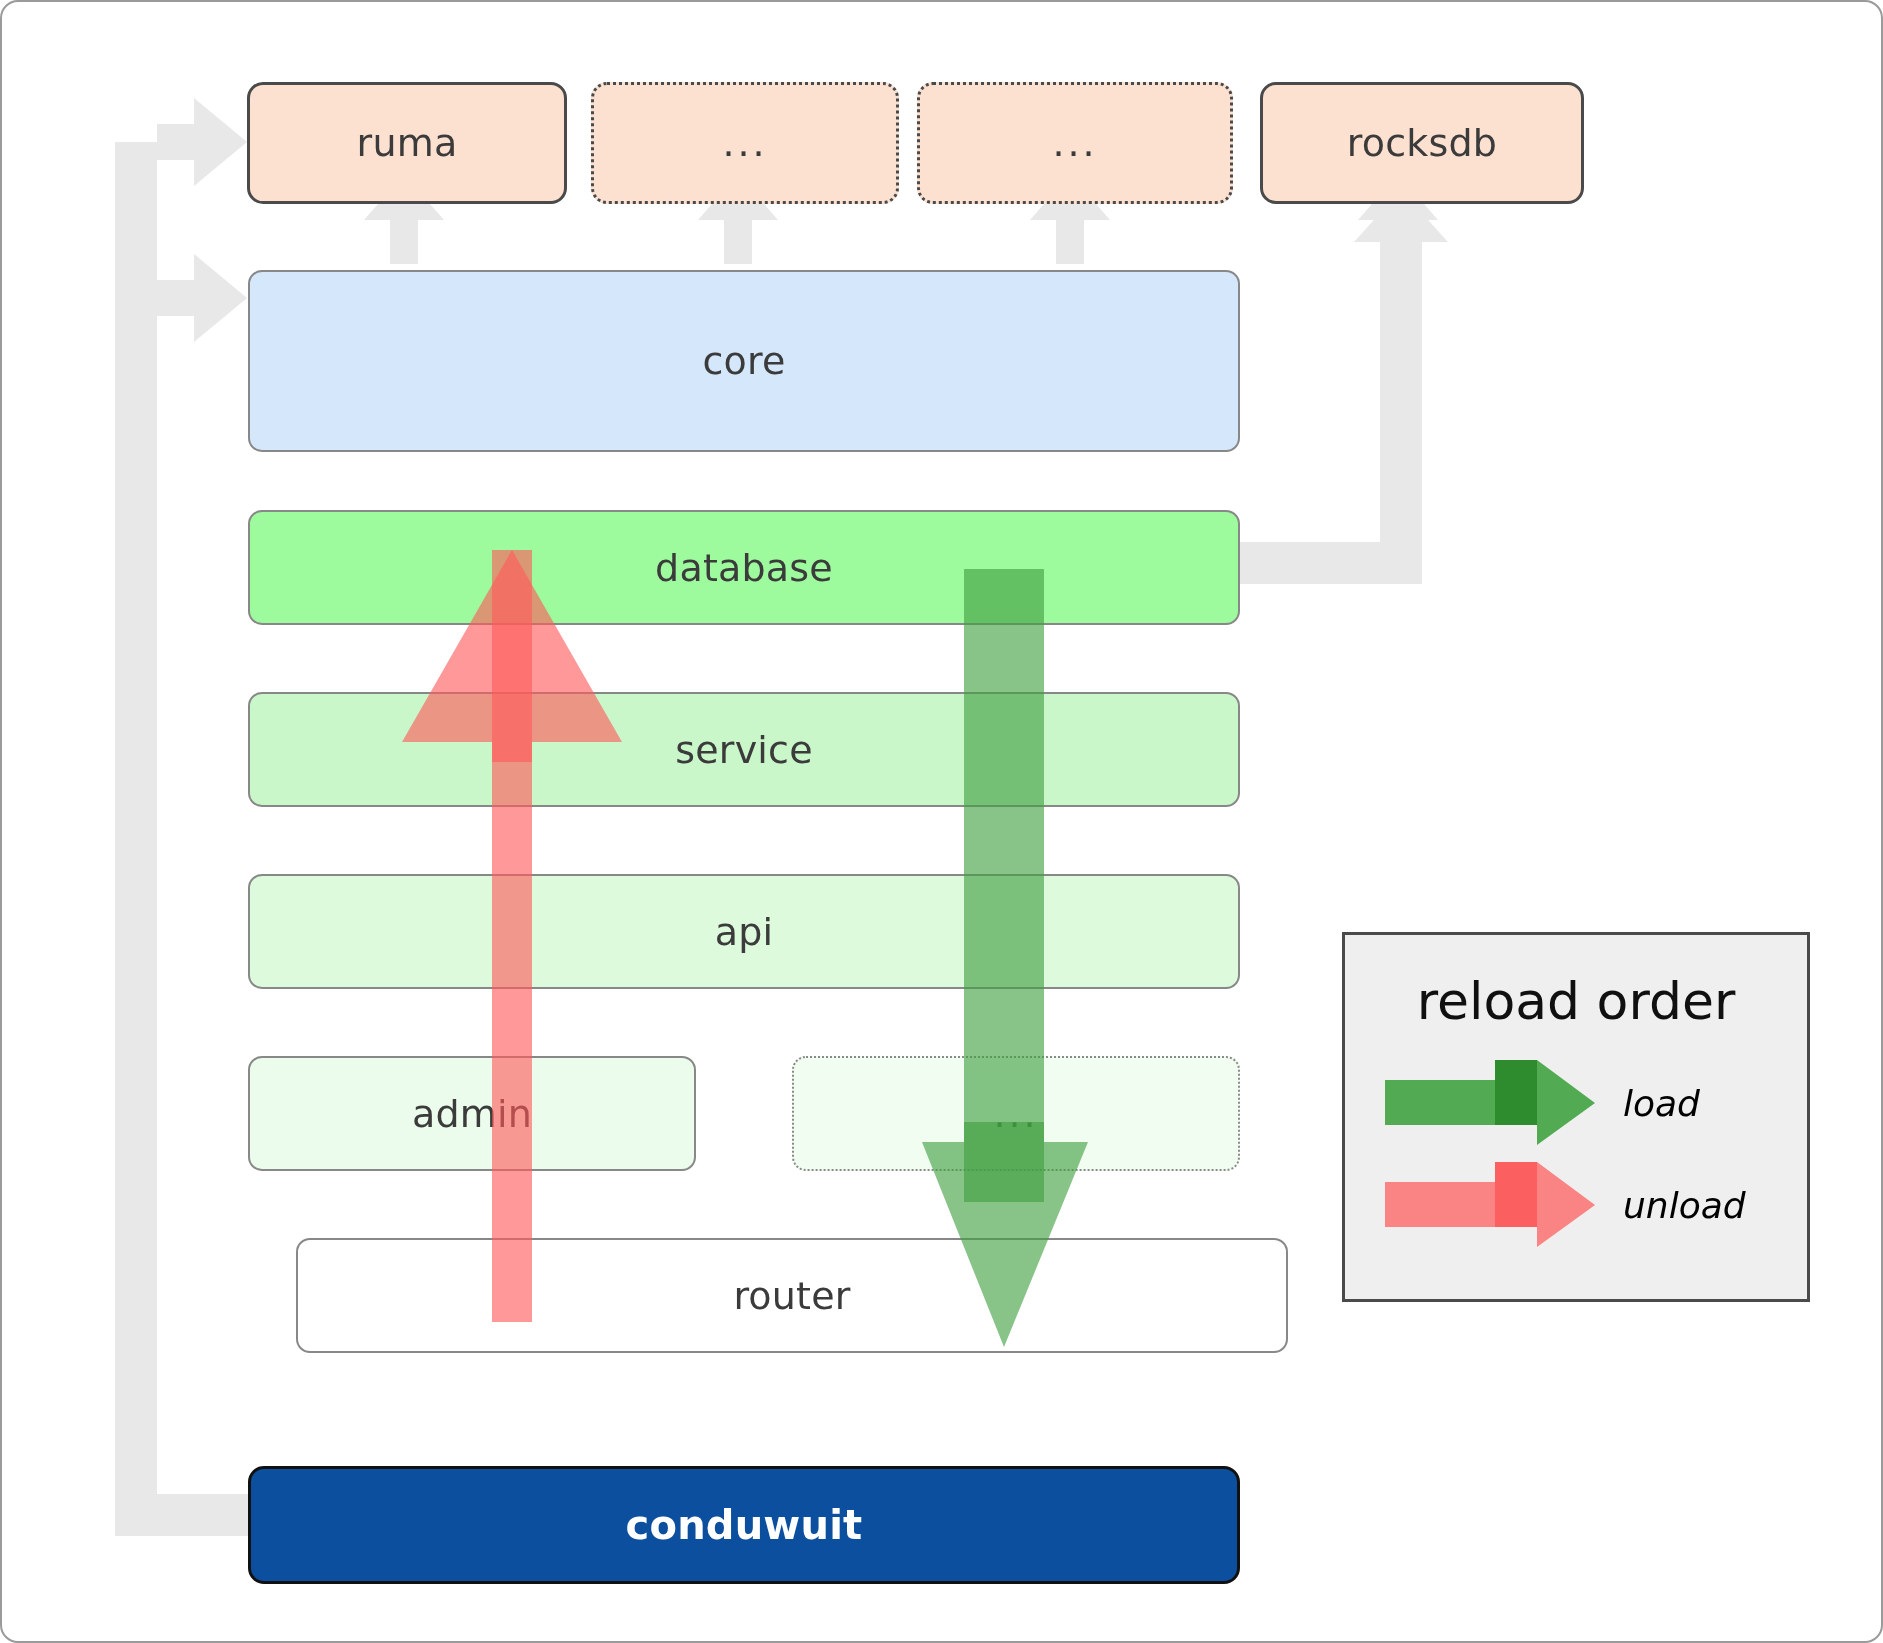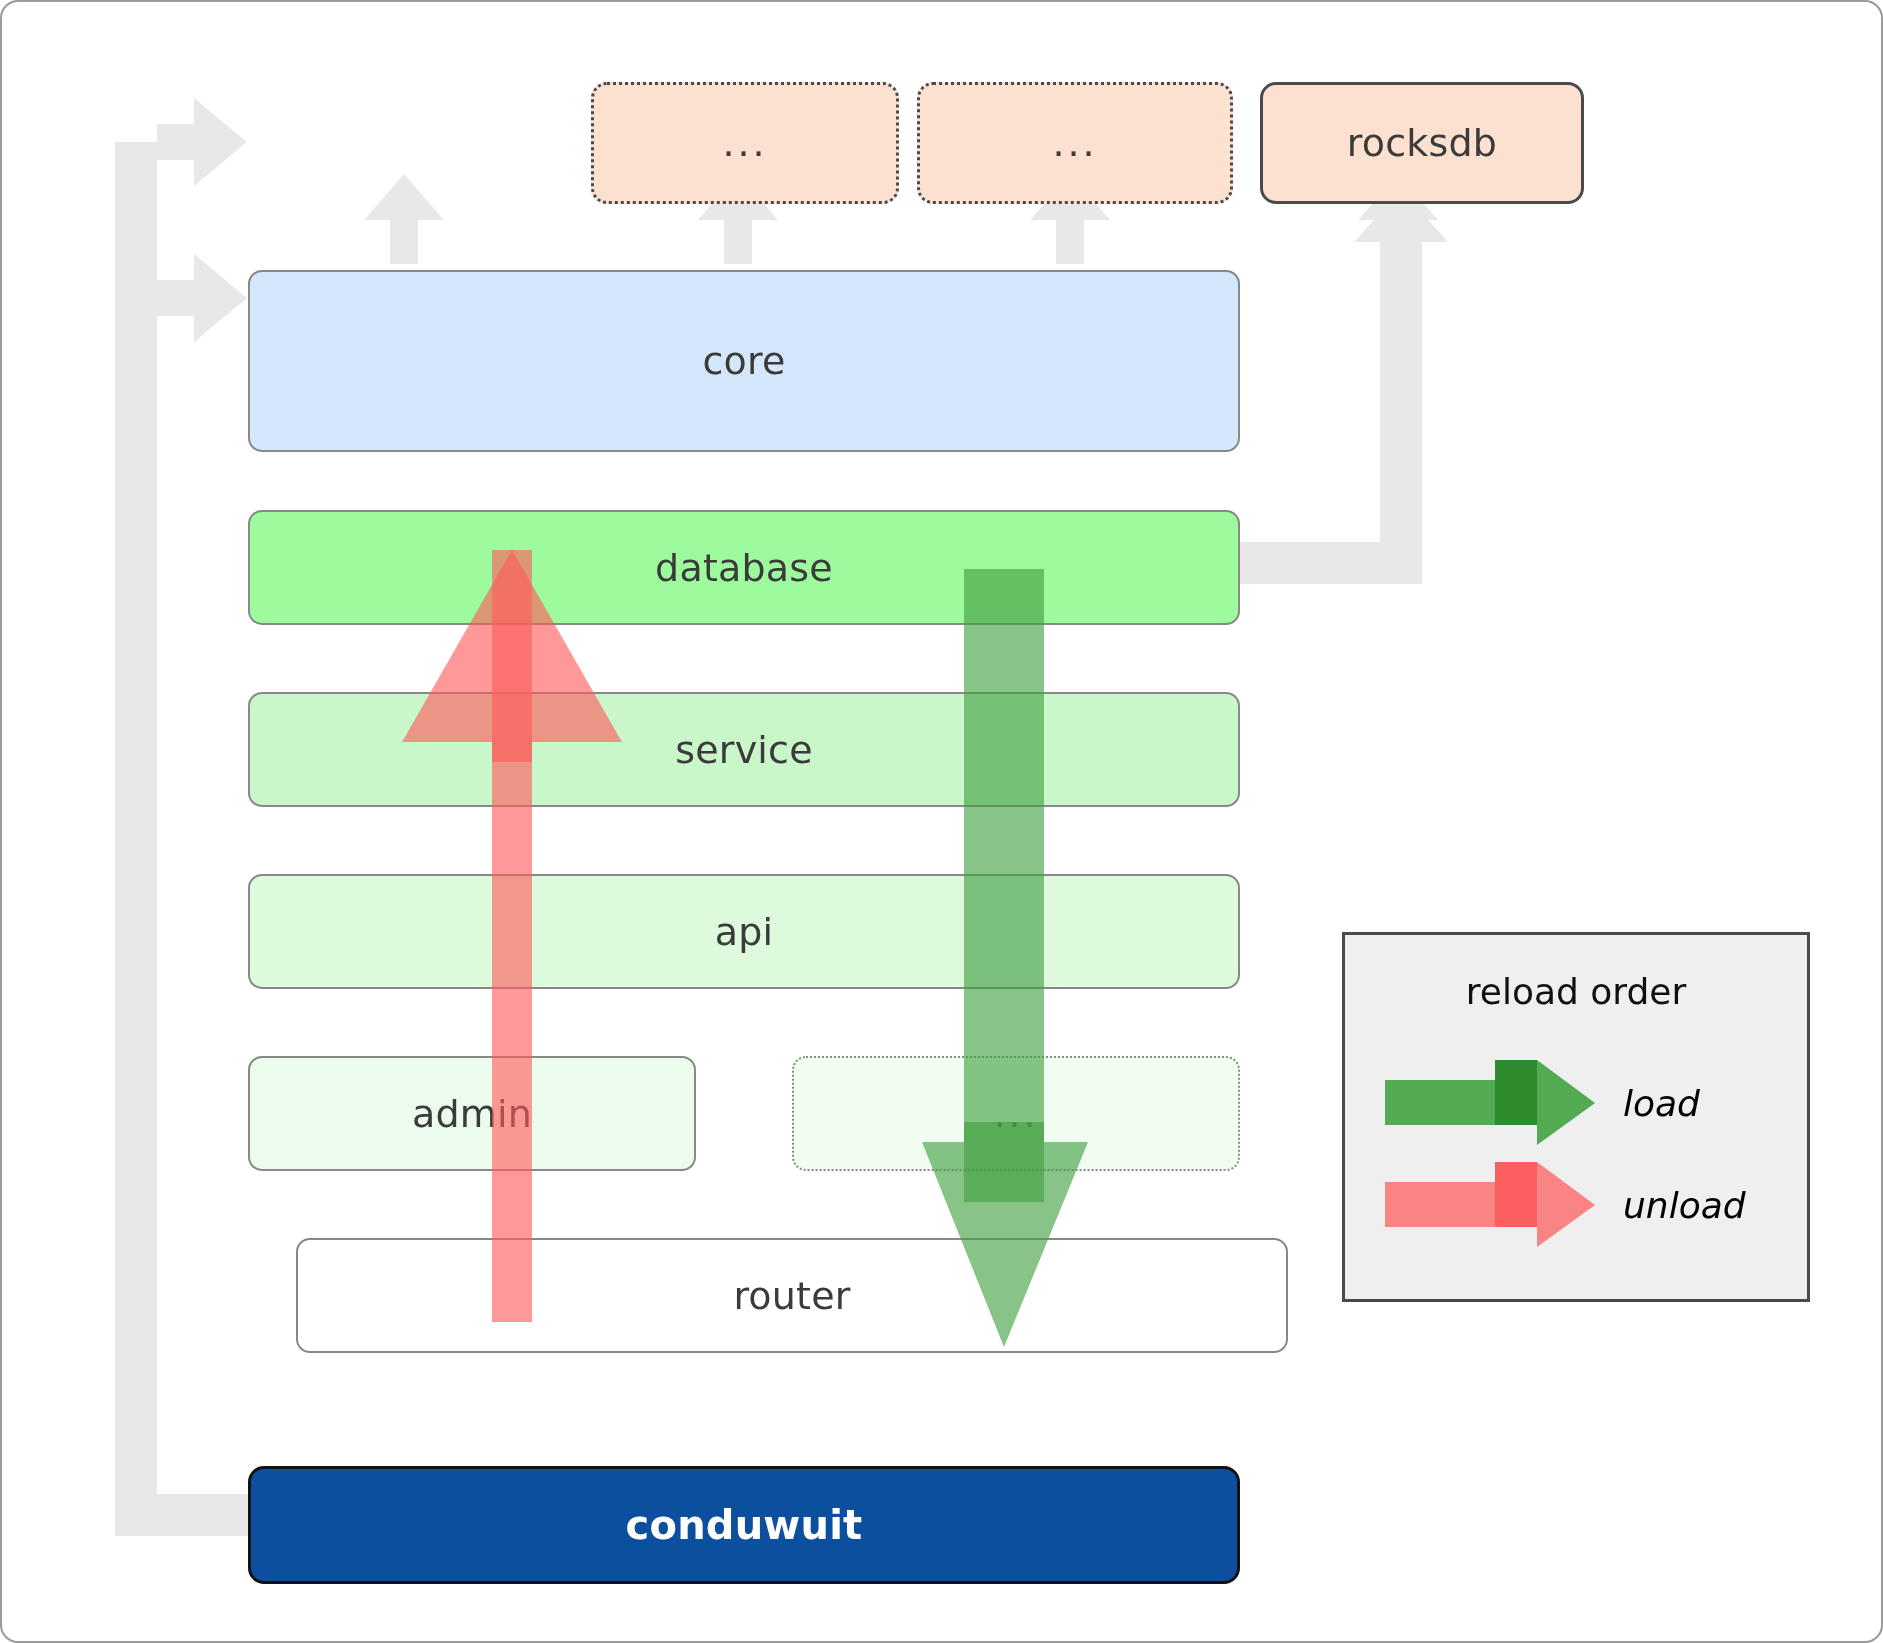--- a/index.html
+++ b/index.html
@@ -45,21 +45,21 @@
     font-size:40px;
   }
   .legend{
     position:absolute;
     background:#efefef;
     border:3px solid #4a4a4a;
     box-sizing:border-box;
   }
   .legend-title{
     position:absolute;left:0;right:0;top:36px;
-    text-align:center;font-size:36px;color:#101010;
+    text-align:center;font-size:52px;color:#101010;
   }
   .legend-label{
     position:absolute;font-size:36px;color:#000000;font-style:italic;
   }
   svg.overlay{position:absolute;left:0;top:0;width:1883px;height:1643px;pointer-events:none;}
   .ellipsis{font-size:38px;letter-spacing:3px;color:#3b3b3b;}
 </style>
 </head>
 <body>
 
@@ -83,20 +83,23 @@
       <path d="M1378,582 L1420,582 L1420,240 L1446,240 L1399,188 L1352,240 L1378,240 Z"></path>
     </g>
     <g fill="#e8e8e8">
       <path d="M388,262 L416,262 L416,218 L442,218 L402,172 L362,218 L388,218 Z"></path>
       <path d="M722,262 L750,262 L750,218 L776,218 L736,172 L696,218 L722,218 Z"></path>
       <path d="M1054,262 L1082,262 L1082,218 L1108,218 L1068,172 L1028,218 L1054,218 Z"></path>
       <path d="M1382,262 L1410,262 L1410,218 L1436,218 L1396,172 L1356,218 L1382,218 Z"></path>
     </g>
   </svg>
 
+  <div class="box dep" style="left:245px;top:80px;width:320px;height:122px;">
+    <span>ruma</span>
+  </div>
   <div class="box dep dotted" style="left:589px;top:80px;width:308px;height:122px;">
     <span class="ellipsis">...</span>
   </div>
   <div class="box dep dotted" style="left:915px;top:80px;width:316px;height:122px;">
     <span class="ellipsis">...</span>
   </div>
   <div class="box dep" style="left:1258px;top:80px;width:324px;height:122px;">
     <span>rocksdb</span>
   </div>
 

